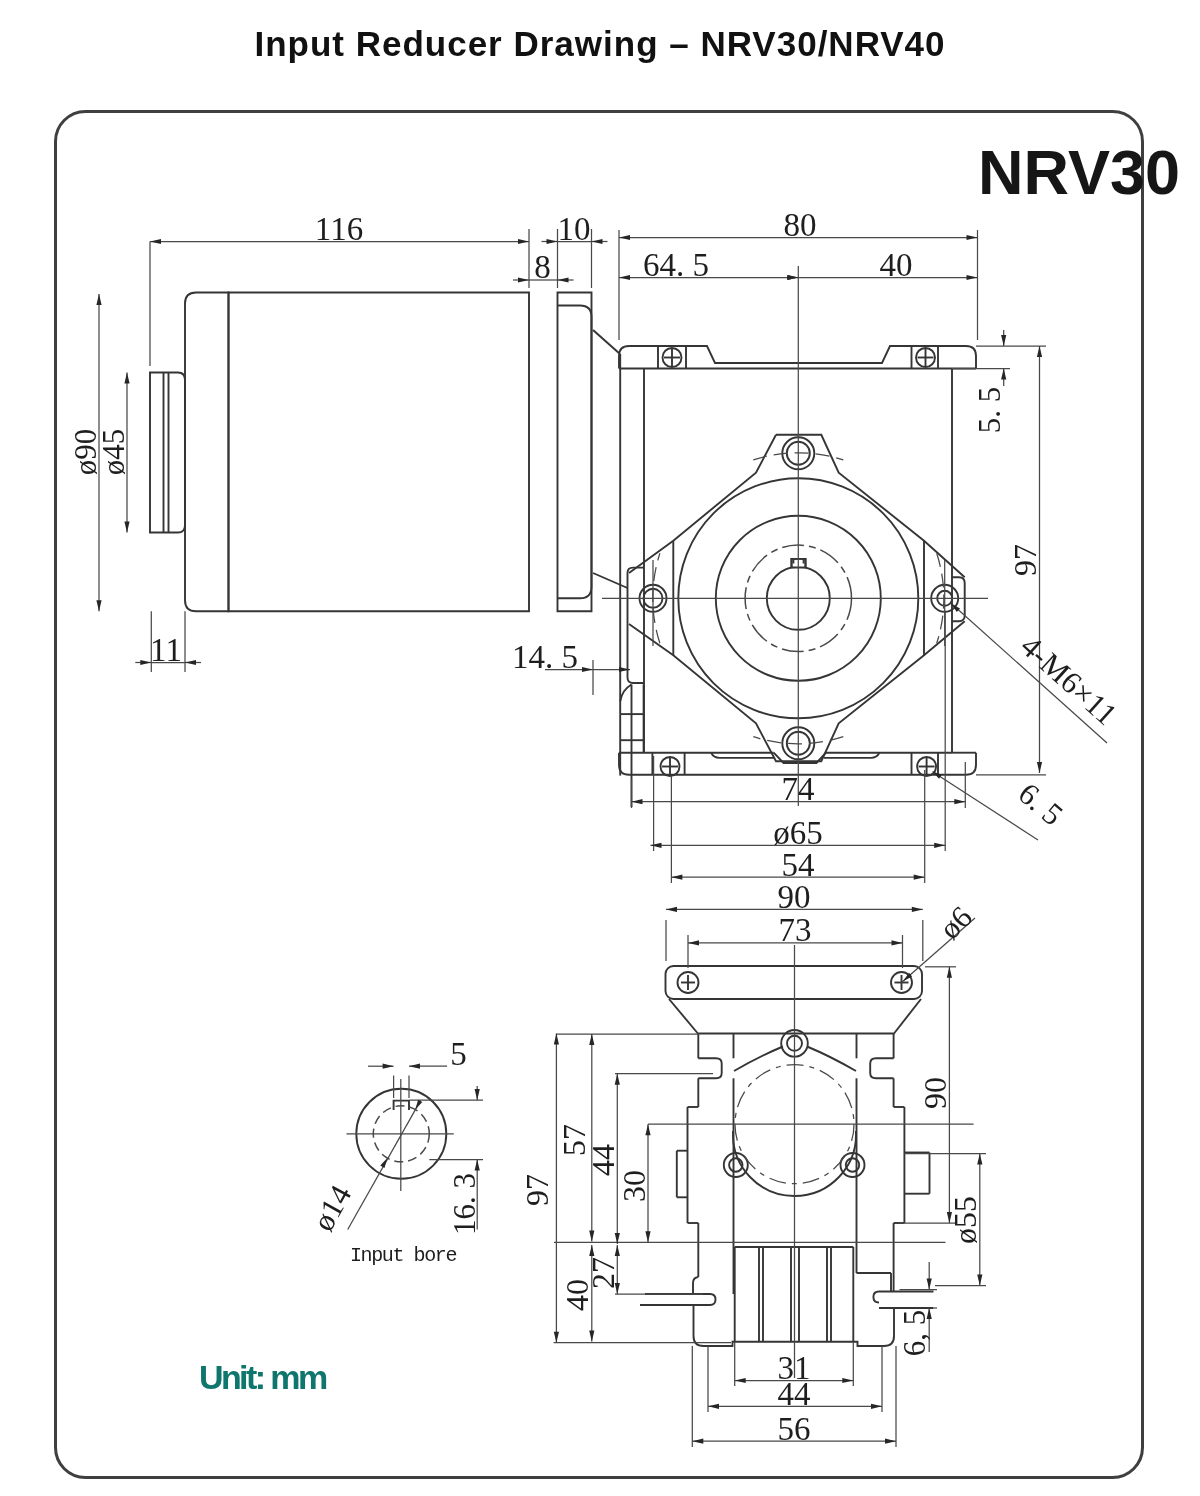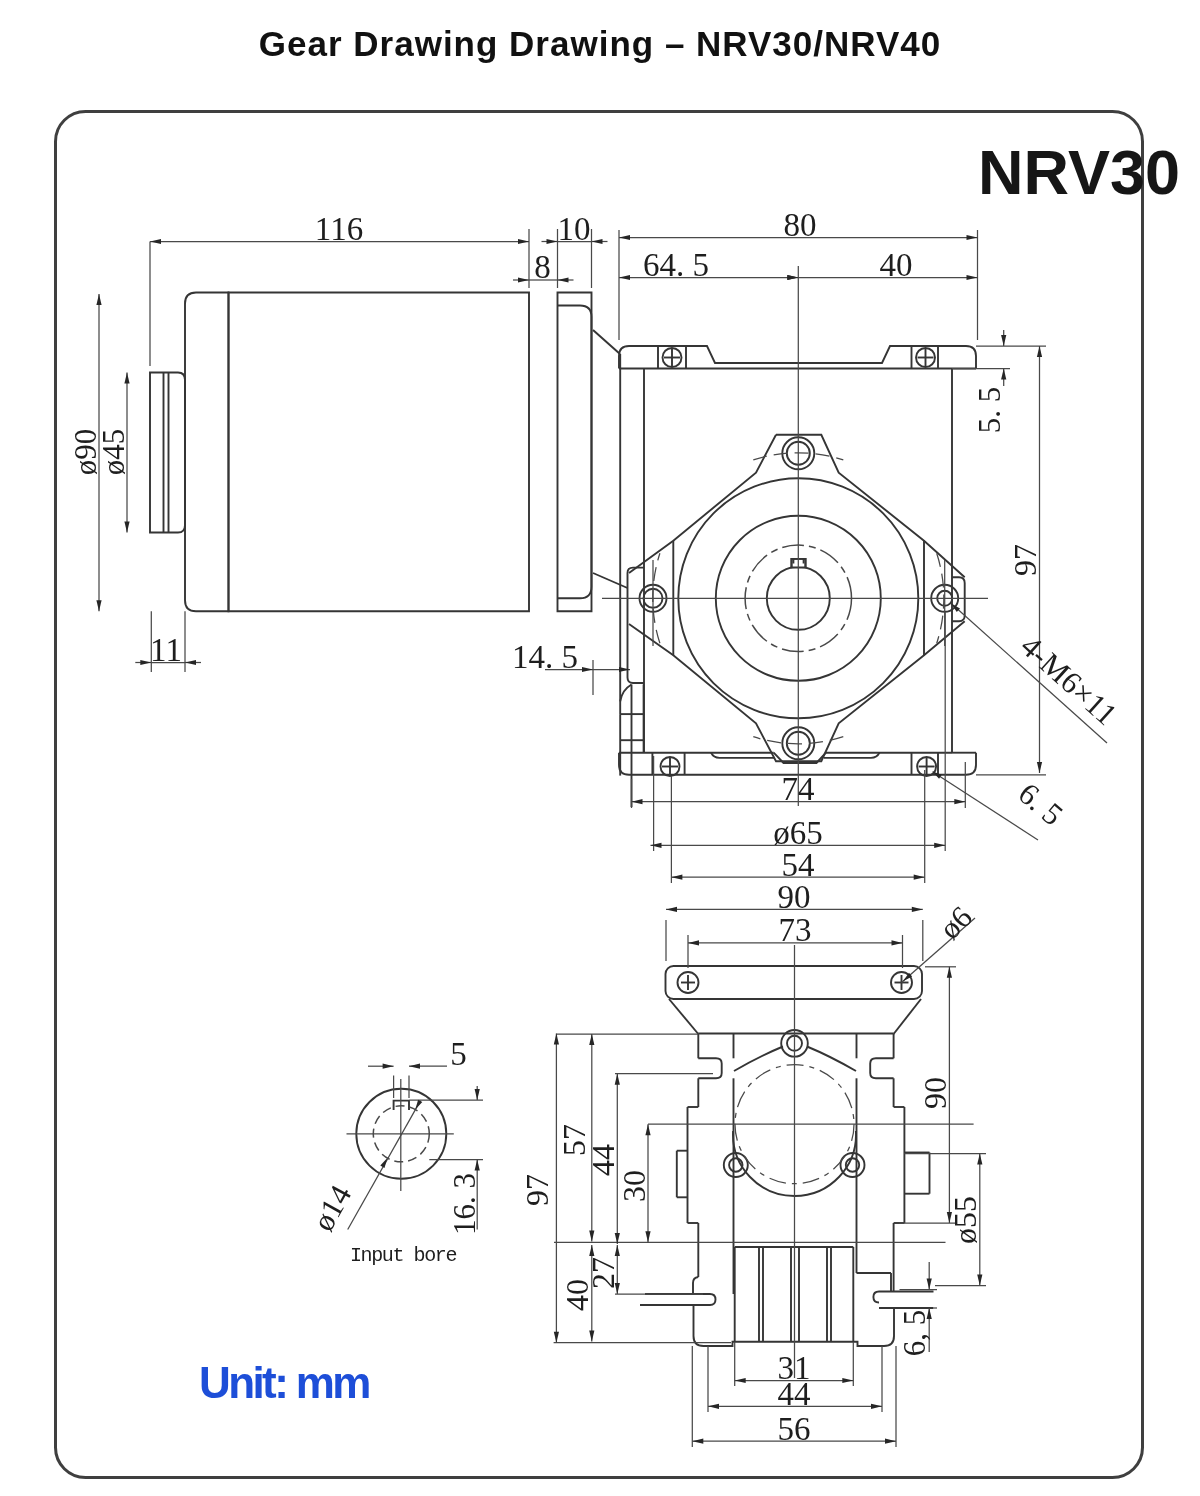--- a/index.html
+++ b/index.html
@@ -1,19 +1,19 @@
 <!DOCTYPE html>
 <html><head><meta charset="utf-8"><style>
 html,body{margin:0;padding:0;background:#fff;}
 .title{position:absolute;left:0;top:24px;width:1200px;text-align:center;
 font-family:"Liberation Sans",sans-serif;font-weight:bold;font-size:35px;letter-spacing:1px;color:#111;}
 .nrv{position:absolute;left:0;top:136px;width:1180px;text-align:right;
 font-family:"Liberation Sans",sans-serif;font-weight:bold;font-size:63px;color:#161616;}
 .unit{position:absolute;left:199px;top:1358px;
-font-family:"Liberation Sans",sans-serif;font-weight:bold;font-size:44px;letter-spacing:-2.6px;color:#1d4ed8;}
+font-family:"Liberation Sans",sans-serif;font-weight:bold;font-size:34px;letter-spacing:-2.6px;color:#0f766e;}
 svg{position:absolute;left:0;top:0;}
 </style></head><body>
 <svg width="1200" height="1496" viewBox="0 0 1200 1496">
     <rect width="1200" height="1496" fill="#ffffff"></rect>
     <rect x="55.5" y="111.5" width="1087" height="1366" rx="30" fill="none" stroke="#3f3f3f" stroke-width="3"></rect>
     <g stroke="#353535" stroke-width="1.9" fill="none" stroke-linecap="butt">
       <path d="M150,372.5 H178 Q185,372.5 185,380 V525 Q185,532.5 178,532.5 H150 Z"></path>
       <line x1="163.5" y1="372.5" x2="163.5" y2="532.5"></line>
       <line x1="168.5" y1="372.5" x2="168.5" y2="532.5"></line>
       <path d="M228.5,292.5 H196 Q185,292.5 185,303.5 V600.2 Q185,611.2 196,611.2 H228.5 Z"></path>
@@ -358,14 +358,14 @@
       <text x="925.0" y="1333.0" text-anchor="middle" style="font-family:'Liberation Serif',serif;font-size:31px;" transform="rotate(-90 925.0 1333.0)">6, 5</text>
       <text x="794.0" y="1379.0" text-anchor="middle" style="font-family:'Liberation Serif',serif;font-size:33px;">31</text>
       <text x="794.0" y="1405.0" text-anchor="middle" style="font-family:'Liberation Serif',serif;font-size:33px;">44</text>
       <text x="794.0" y="1439.5" text-anchor="middle" style="font-family:'Liberation Serif',serif;font-size:33px;">56</text>
       <text x="458.5" y="1065.0" text-anchor="middle" style="font-family:'Liberation Serif',serif;font-size:33px;">5</text>
       <text x="475.0" y="1204.0" text-anchor="middle" style="font-family:'Liberation Serif',serif;font-size:31px;" transform="rotate(-90 475.0 1204.0)">16. 3</text>
       <text x="341.0" y="1213.0" text-anchor="middle" style="font-family:'Liberation Serif',serif;font-size:31px;" transform="rotate(-61 341.0 1213.0)">ø14</text>
       <text x="403.0" y="1261.0" text-anchor="middle" style="font-family:'Liberation Mono',monospace;font-size:20px;letter-spacing:-1.4px;">Input bore</text>
     </g>
   </svg>
-<div class="title">Gear Drawing Drawing – NRV30/NRV40</div>
+<div class="title">Input Reducer Drawing – NRV30/NRV40</div>
 <div class="nrv">NRV30</div>
 <div class="unit">Unit: mm</div>
 </body></html>

